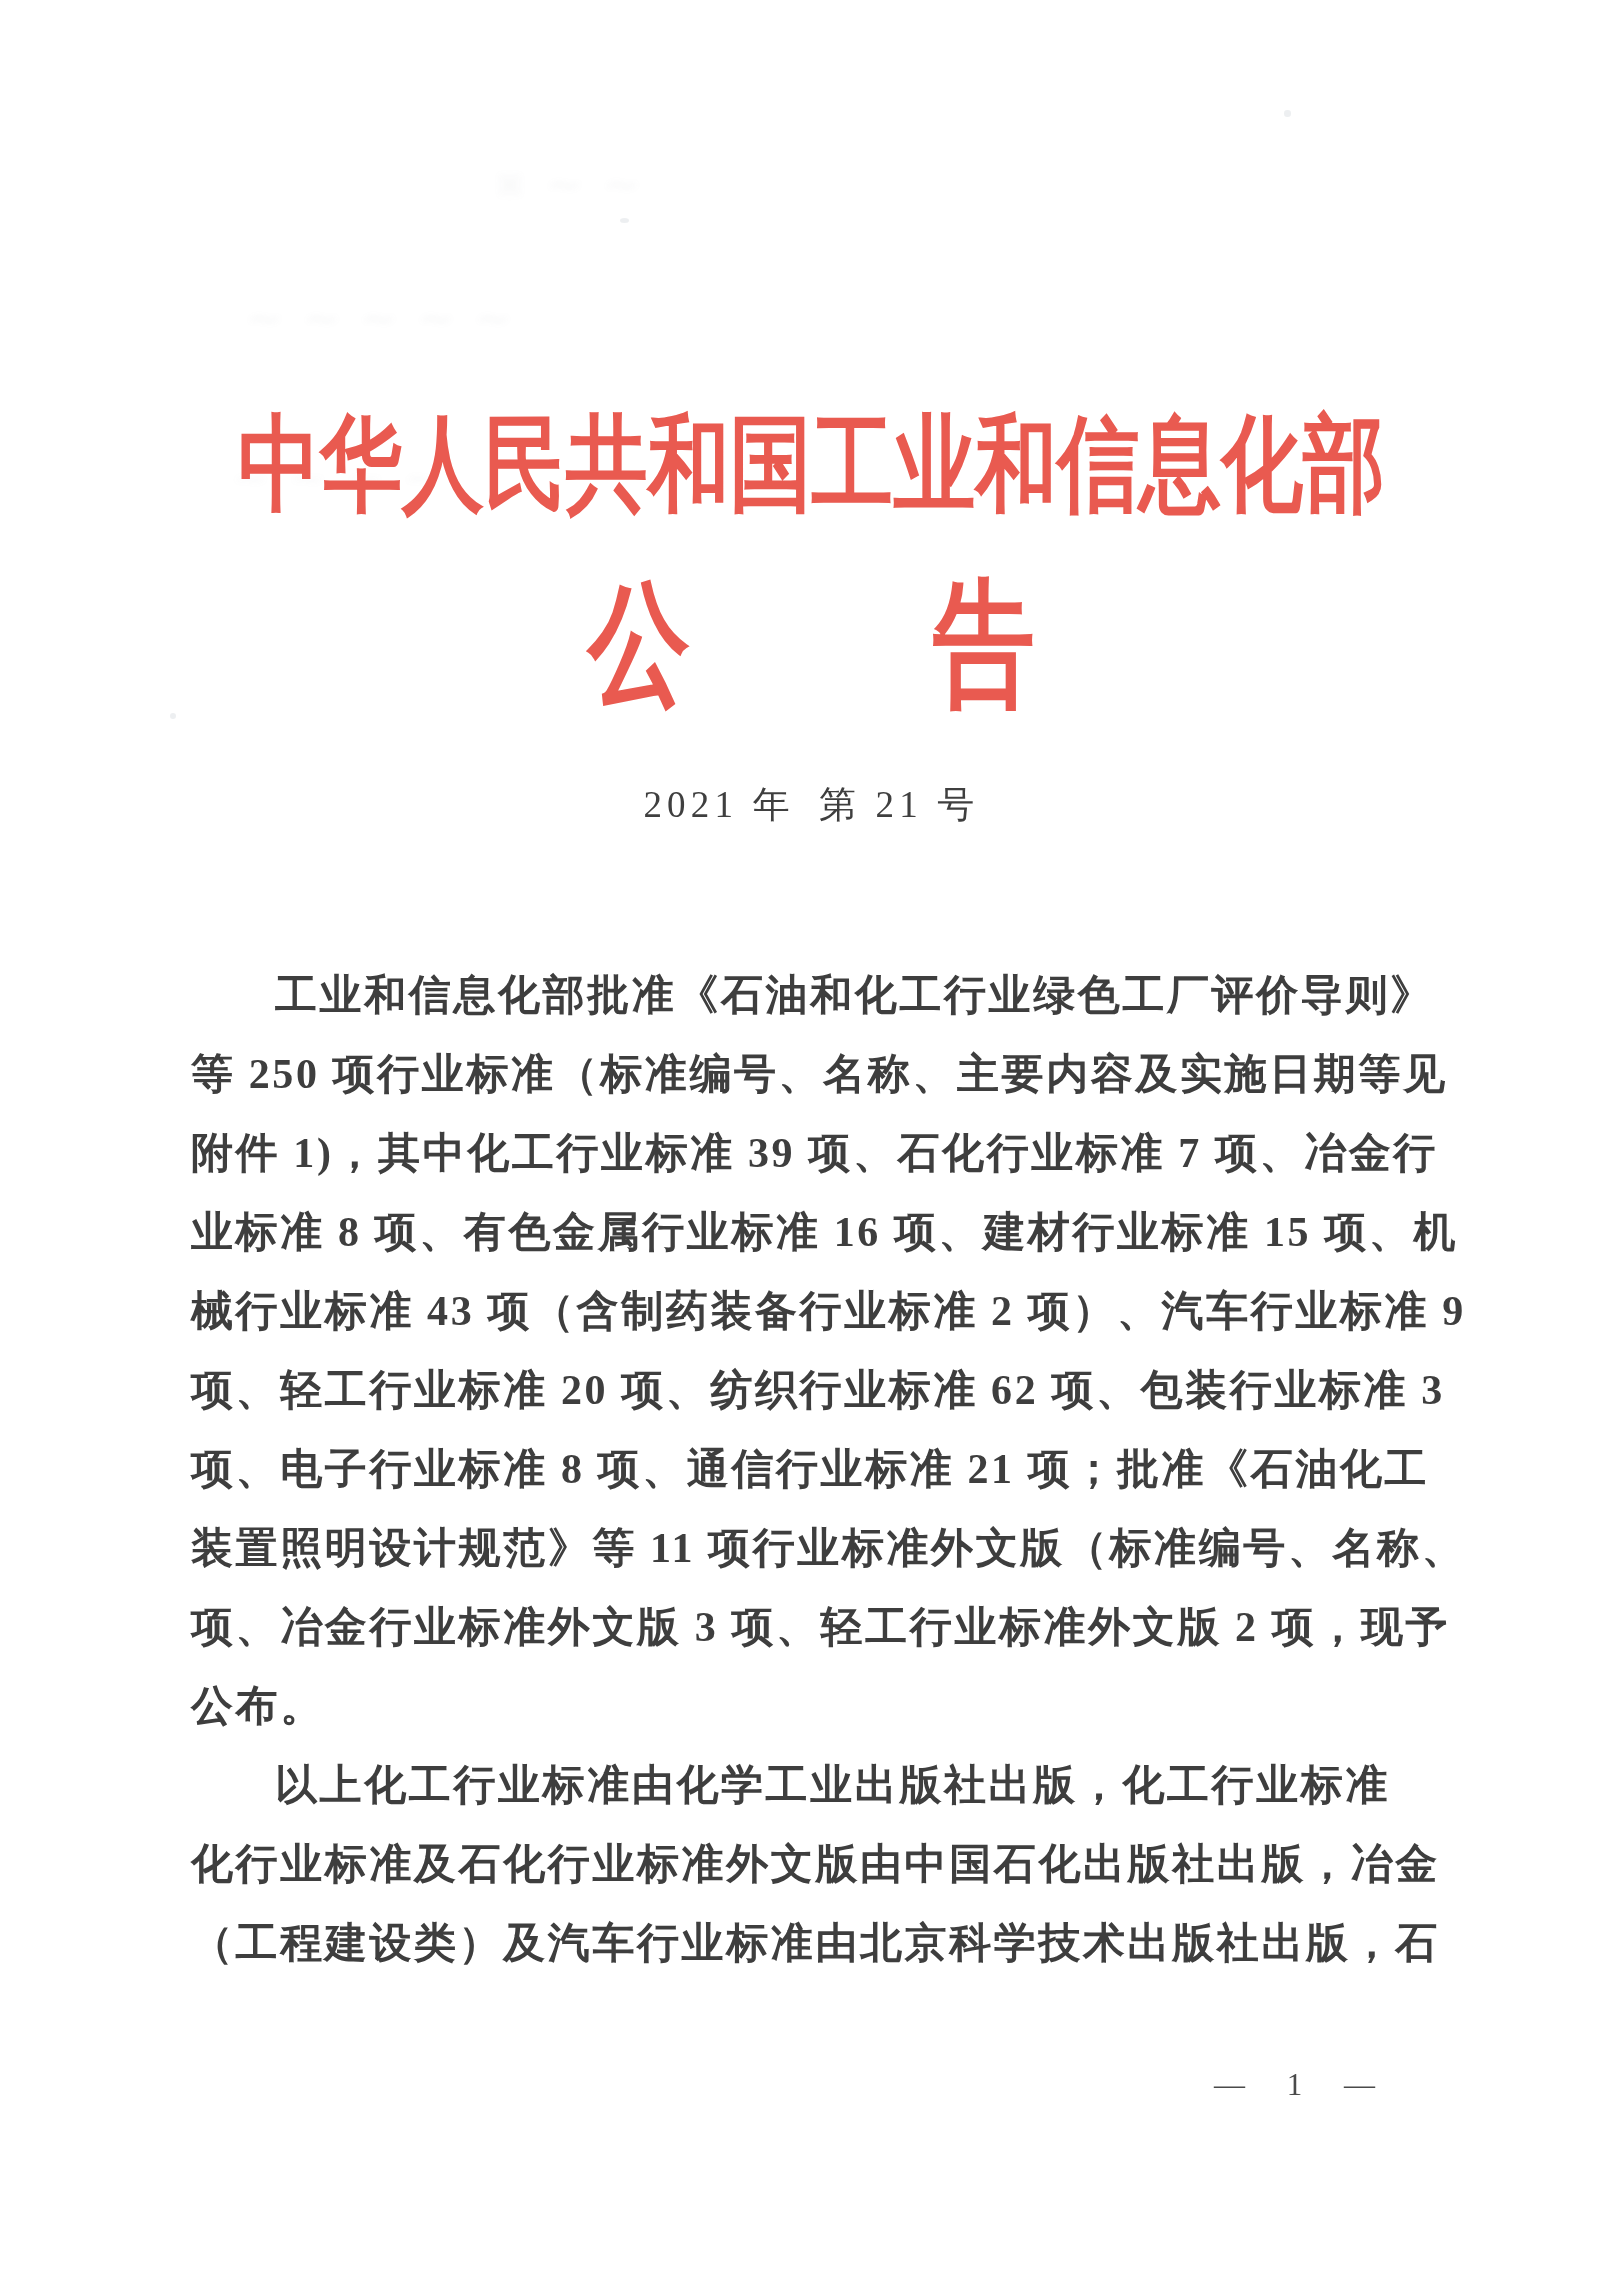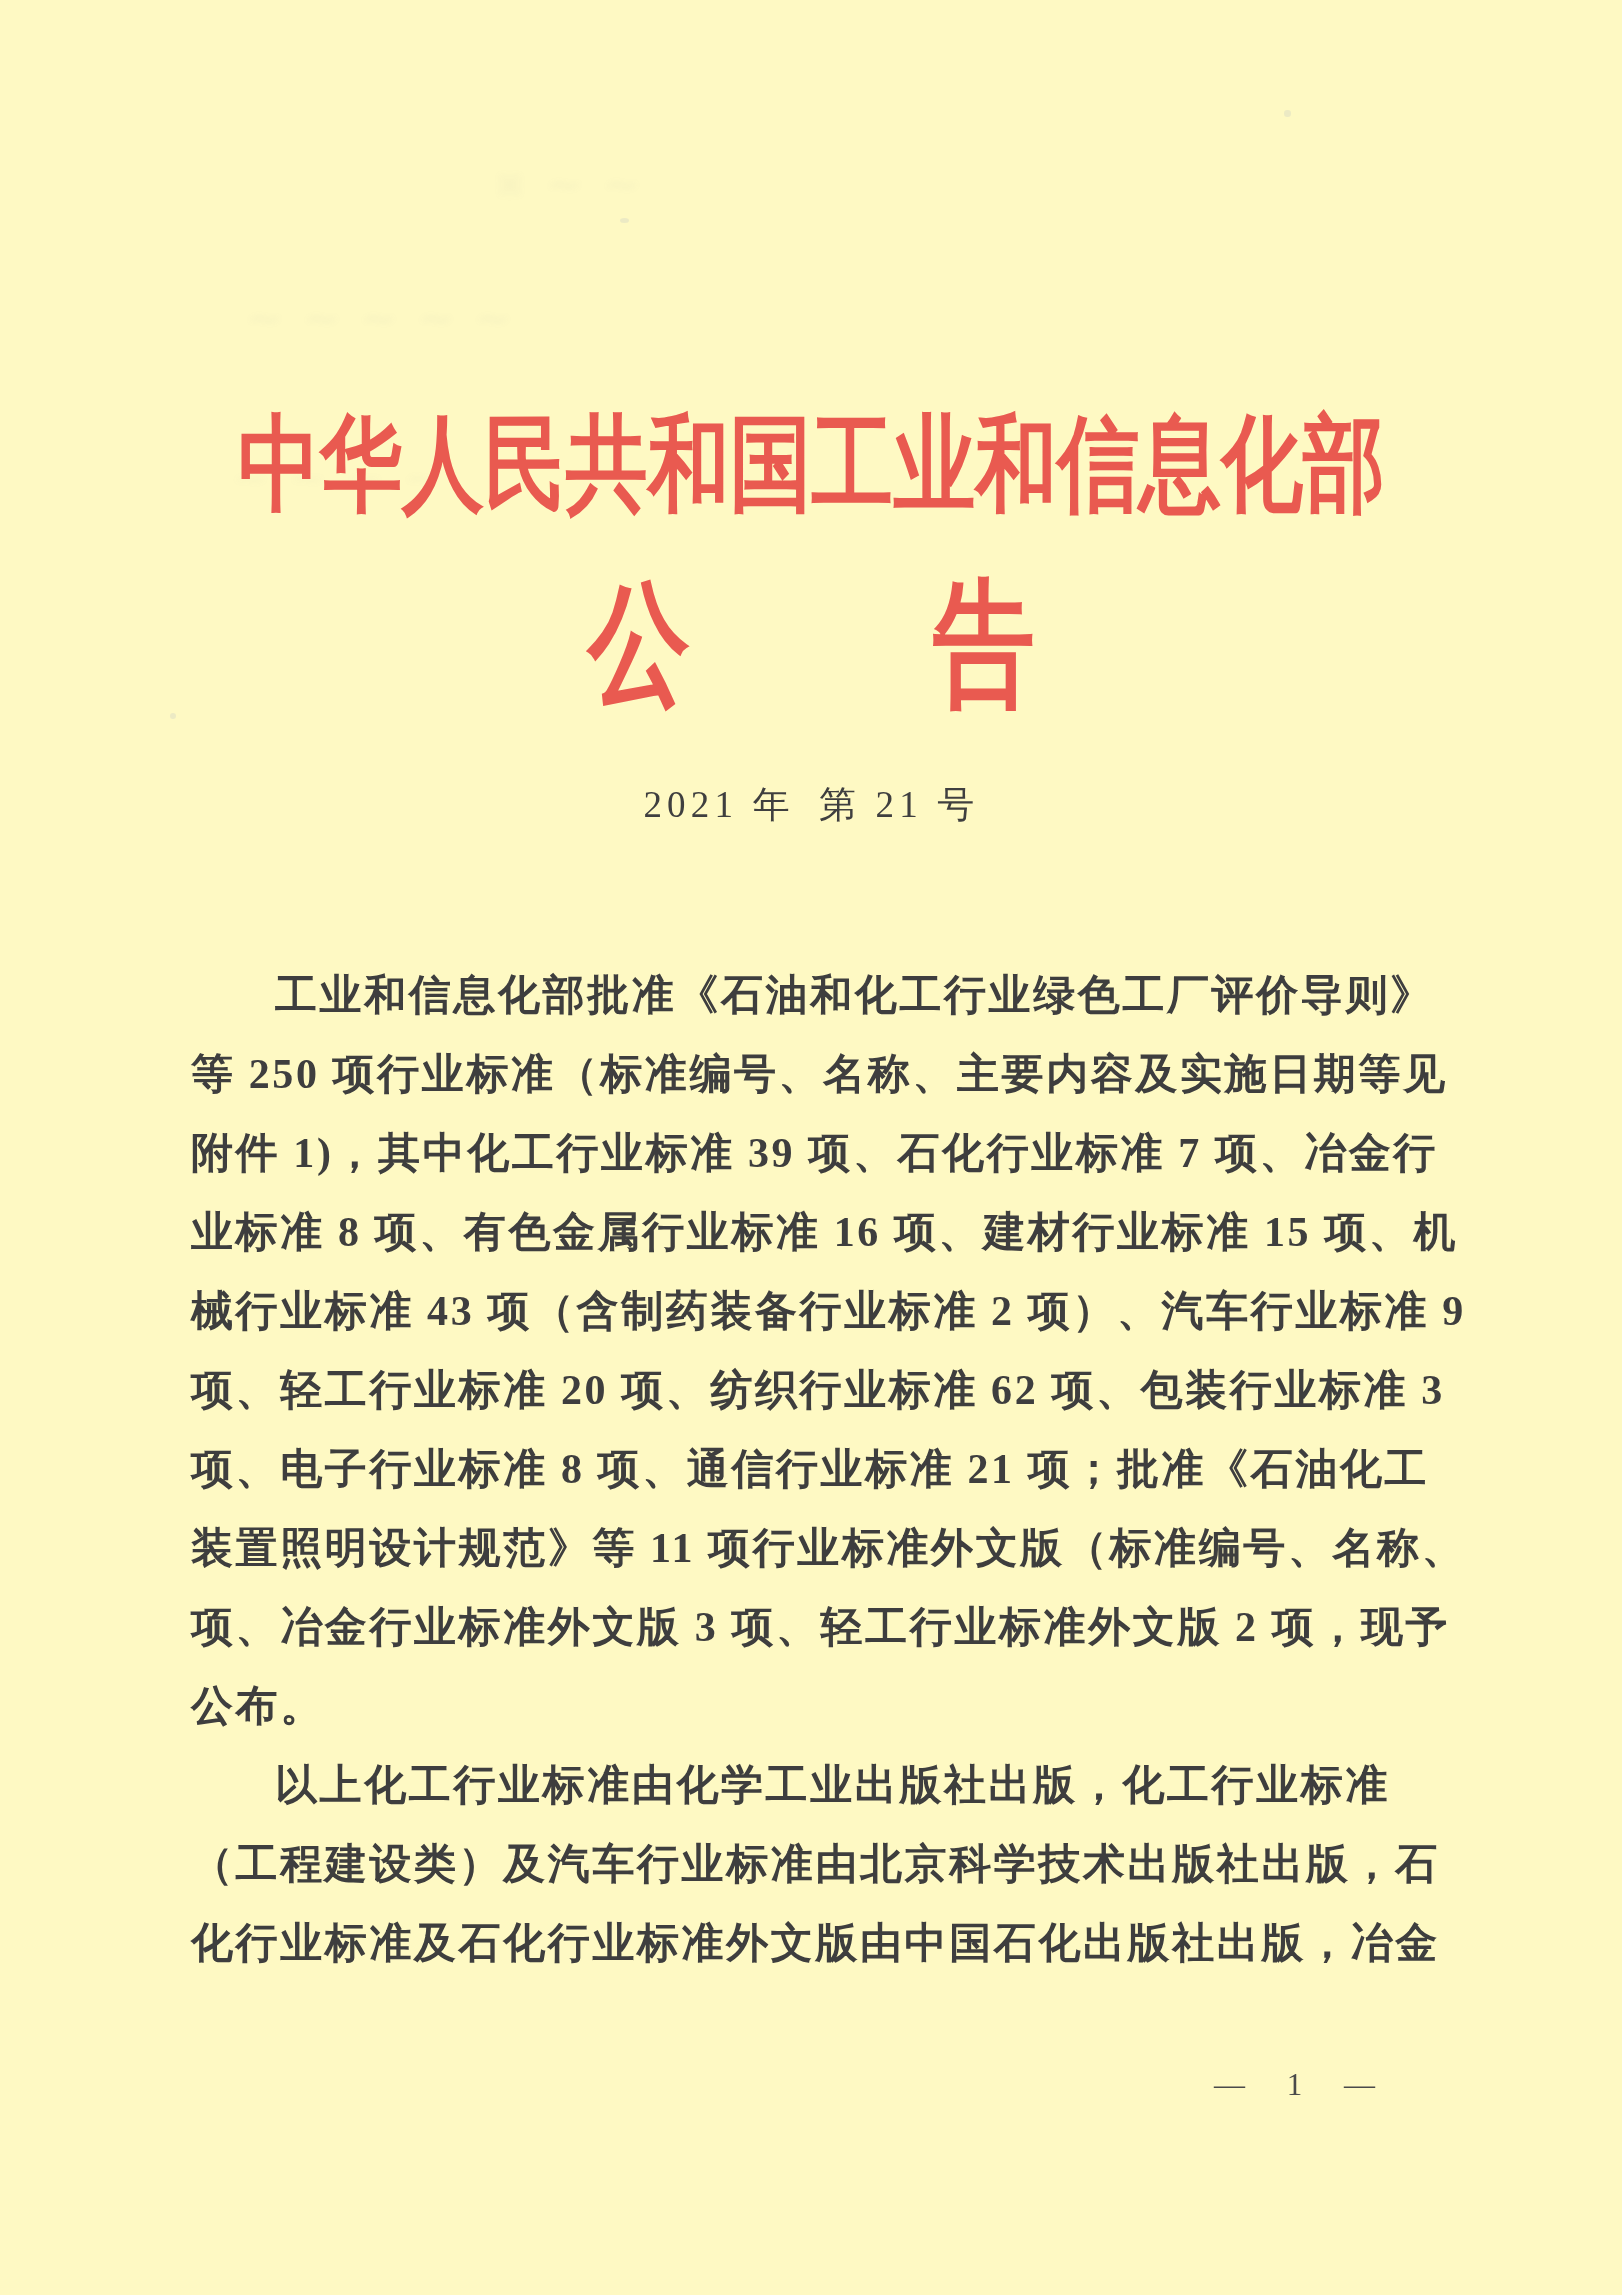--- a/index.html
+++ b/index.html
@@ -5,21 +5,21 @@
   html, body {
     margin: 0;
     padding: 0;
     background: #e9e9e9;
   }
   .page {
     position: relative;
     width: 1623px;
     height: 2295px;
     margin: 0 auto;
-    background: #fef9c3;
+    background: #ffffff;
     overflow: hidden;
     font-family: "Liberation Serif", "DejaVu Serif", serif;
   }
   
   .ghost {
     position: absolute;
     color: #8a8f98;
     filter: blur(3.9px);
     opacity: 0.10;
     font-size: 31px;
@@ -138,20 +138,20 @@
     <div class="body-line">等 250 项行业标准（标准编号、名称、主要内容及实施日期等见</div>
     <div class="body-line">附件 1)，其中化工行业标准 39 项、石化行业标准 7 项、冶金行</div>
     <div class="body-line">业标准 8 项、有色金属行业标准 16 项、建材行业标准 15 项、机</div>
     <div class="body-line">械行业标准 43 项（含制药装备行业标准 2 项）、汽车行业标准 9</div>
     <div class="body-line">项、轻工行业标准 20 项、纺织行业标准 62 项、包装行业标准 3</div>
     <div class="body-line">项、电子行业标准 8 项、通信行业标准 21 项；批准《石油化工</div>
     <div class="body-line">装置照明设计规范》等 11 项行业标准外文版（标准编号、名称、</div>
     <div class="body-line">项、冶金行业标准外文版 3 项、轻工行业标准外文版 2 项，现予</div>
     <div class="body-line">公布。</div>
     <div class="body-line indent">以上化工行业标准由化学工业出版社出版，化工行业标准</div>
+    <div class="body-line">化行业标准及石化行业标准外文版由中国石化出版社出版，冶金</div>
     <div class="body-line">（工程建设类）及汽车行业标准由北京科学技术出版社出版，石</div>
-    <div class="body-line">化行业标准及石化行业标准外文版由中国石化出版社出版，冶金</div>
   </div>
 
   <div class="page-number">— 1 —</div>
 
 </div>
 
 
 </body></html>

